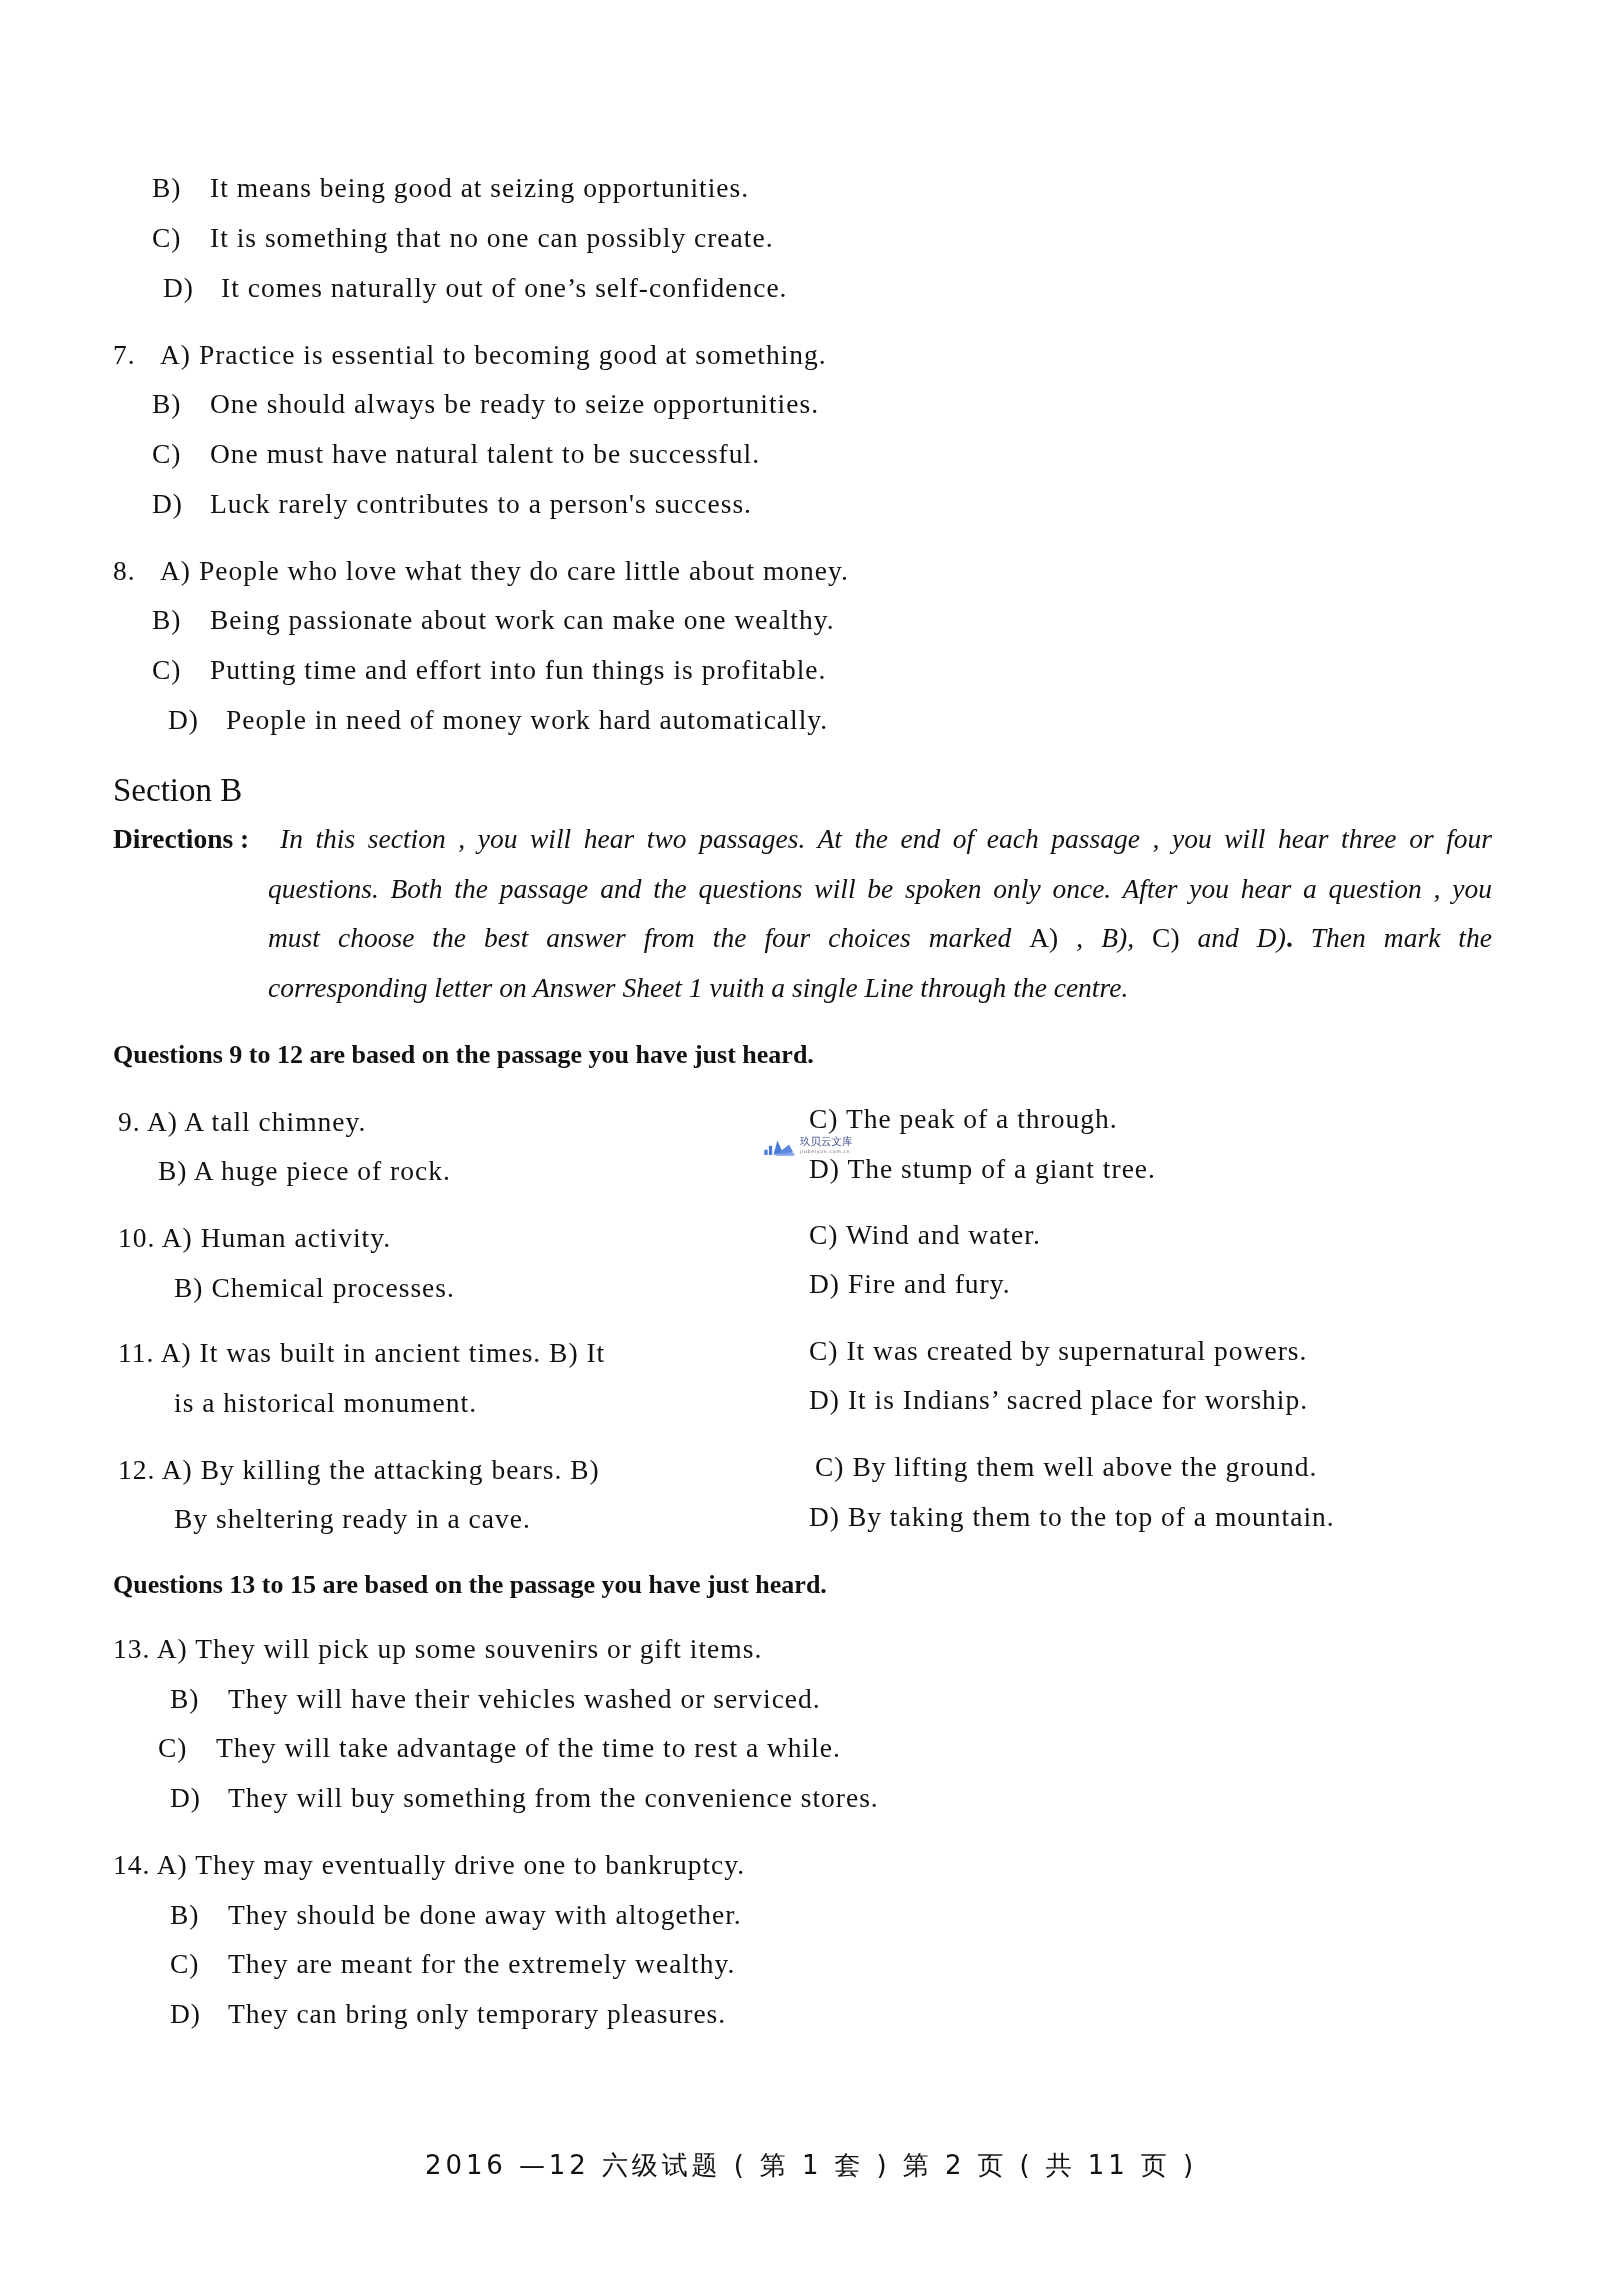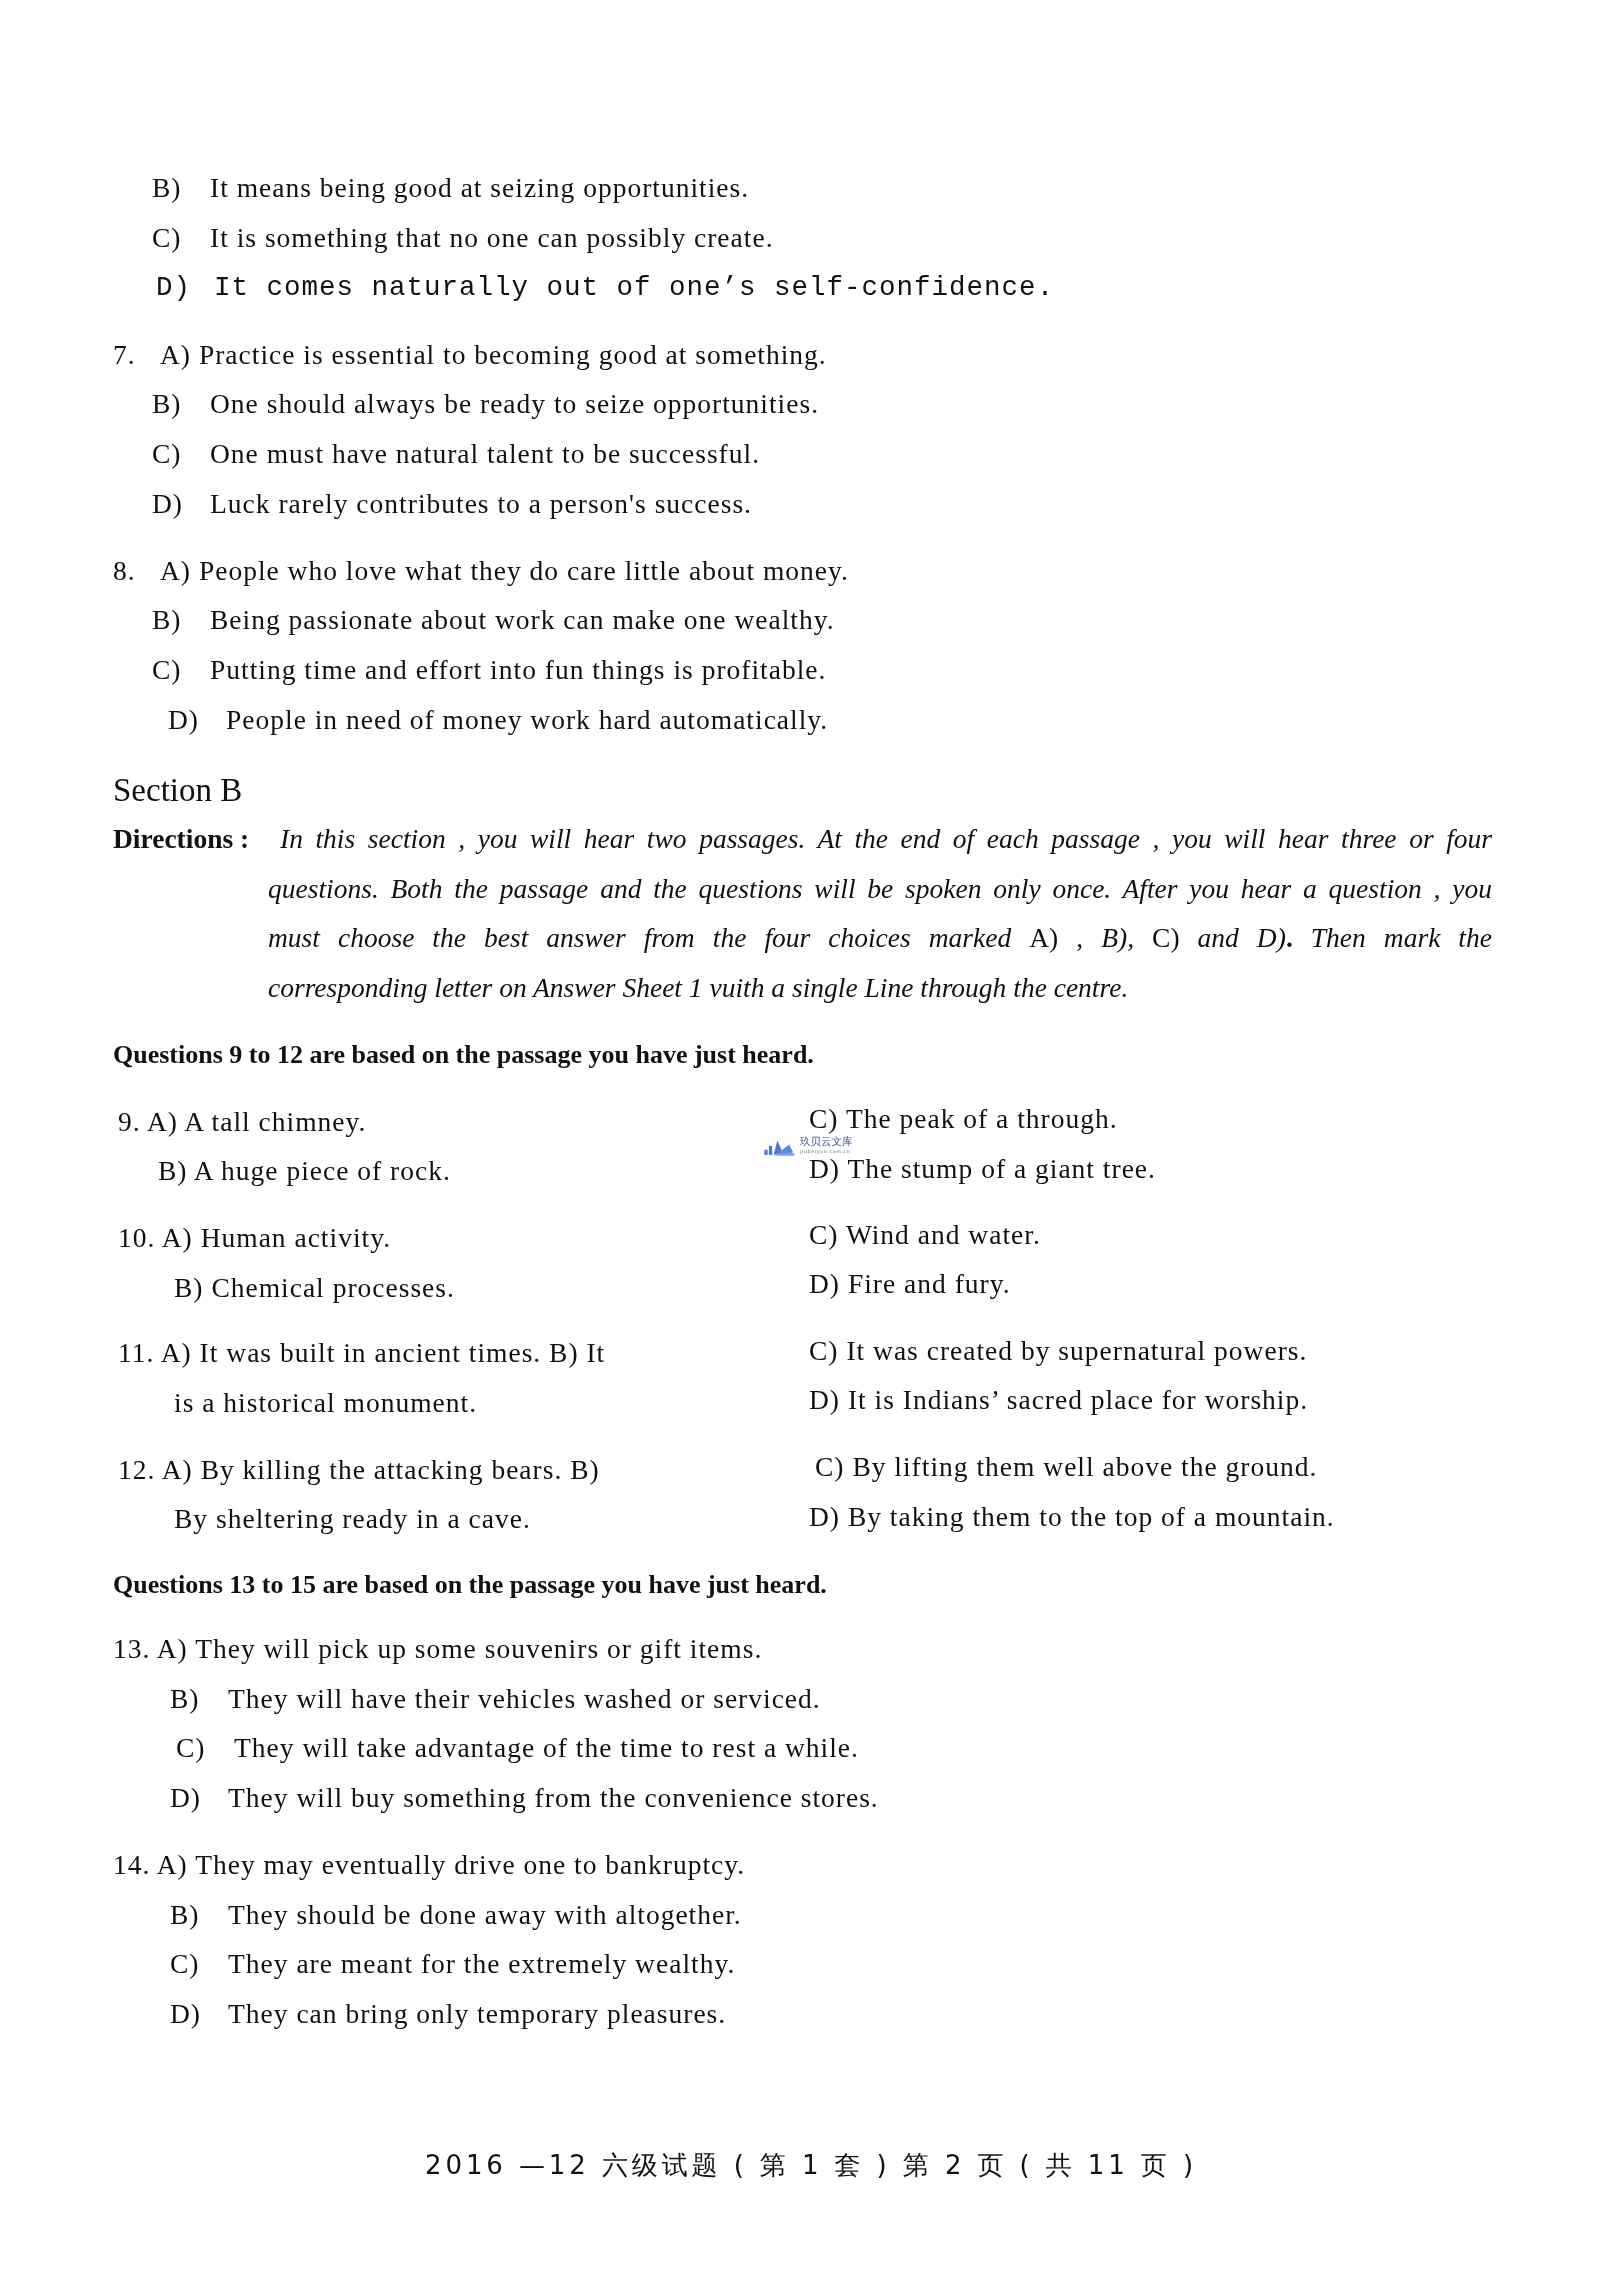--- a/index.html
+++ b/index.html
@@ -38,21 +38,21 @@
 <body>
 
 <div class="page">
 
   <div class="line" style="left:152px; top:171px;">
     <span class="opt-letter">B)</span><span>It means being good at seizing opportunities.</span>
   </div>
   <div class="line" style="left:152px; top:221px;">
     <span class="opt-letter">C)</span><span>It is something that no one can possibly create.</span>
   </div>
-  <div class="line" style="left:156px; top:271px;font-family:Liberation Mono, monospace;">
+  <div class="line" style="left:163px; top:271px;">
     <span class="opt-letter">D)</span><span>It comes naturally out of one’s self-confidence.</span>
   </div>
 
   <div class="line" style="left:113px; top:338px;">
     <span class="qnum" style="width:47px;">7.</span><span>A) Practice is essential to becoming good at something.</span>
   </div>
   <div class="line" style="left:152px; top:387px;">
     <span class="opt-letter">B)</span><span>One should always be ready to seize opportunities.</span>
   </div>
   <div class="line" style="left:152px; top:487px;">
@@ -117,21 +117,21 @@
   <div class="line" style="left:174px; top:1502px;">By sheltering ready in a cave.</div>
   <div class="line" style="left:809px; top:1450px;margin-left:6px;">C)   By lifting them well above the ground.</div>
   <div class="line" style="left:809px; top:1500px;">D)   By taking them to the top of a mountain.</div>
 
   <div class="qgroup-heading" style="top:1568px;">Questions 13 to 15 are based on the passage you have just heard.</div>
 
   <div class="line" style="left:113px; top:1632px;">13.   A) They will pick up some souvenirs or gift items.</div>
   <div class="line" style="left:170px; top:1682px;">
     <span class="opt-letter">B)</span><span>They will have their vehicles washed or serviced.</span>
   </div>
-  <div class="line" style="left:176px; top:1731px;">
+  <div class="line" style="left:158px; top:1731px;">
     <span class="opt-letter">C)</span><span>They will take advantage of the time to rest a while.</span>
   </div>
   <div class="line" style="left:170px; top:1781px;">
     <span class="opt-letter">D)</span><span>They will buy something from the convenience stores.</span>
   </div>
 
   <div class="line" style="left:113px; top:1848px;">14.   A) They may eventually drive one to bankruptcy.</div>
   <div class="line" style="left:170px; top:1898px;">
     <span class="opt-letter">B)</span><span>They should be done away with altogether.</span>
   </div>

